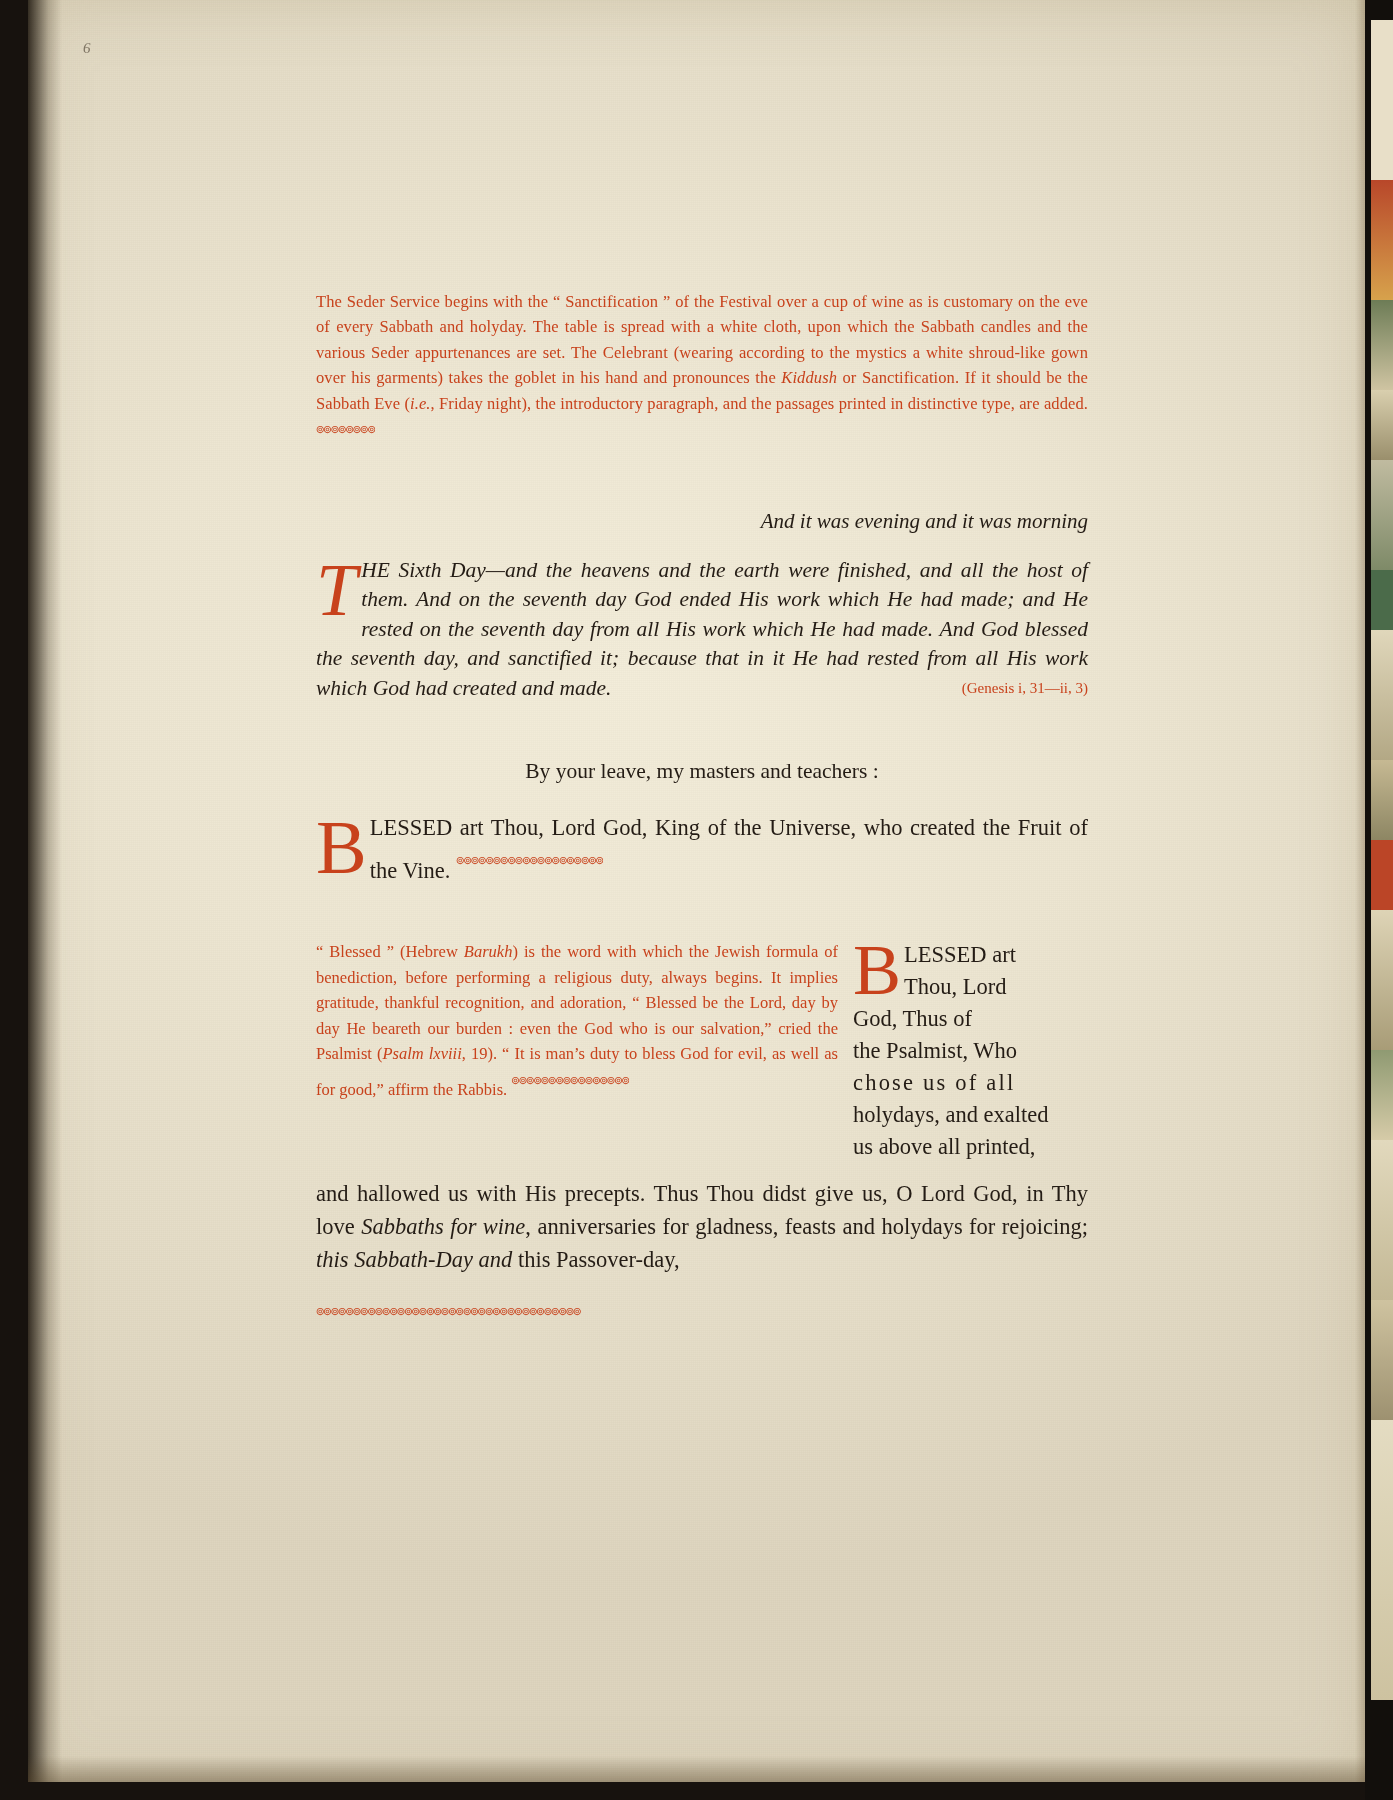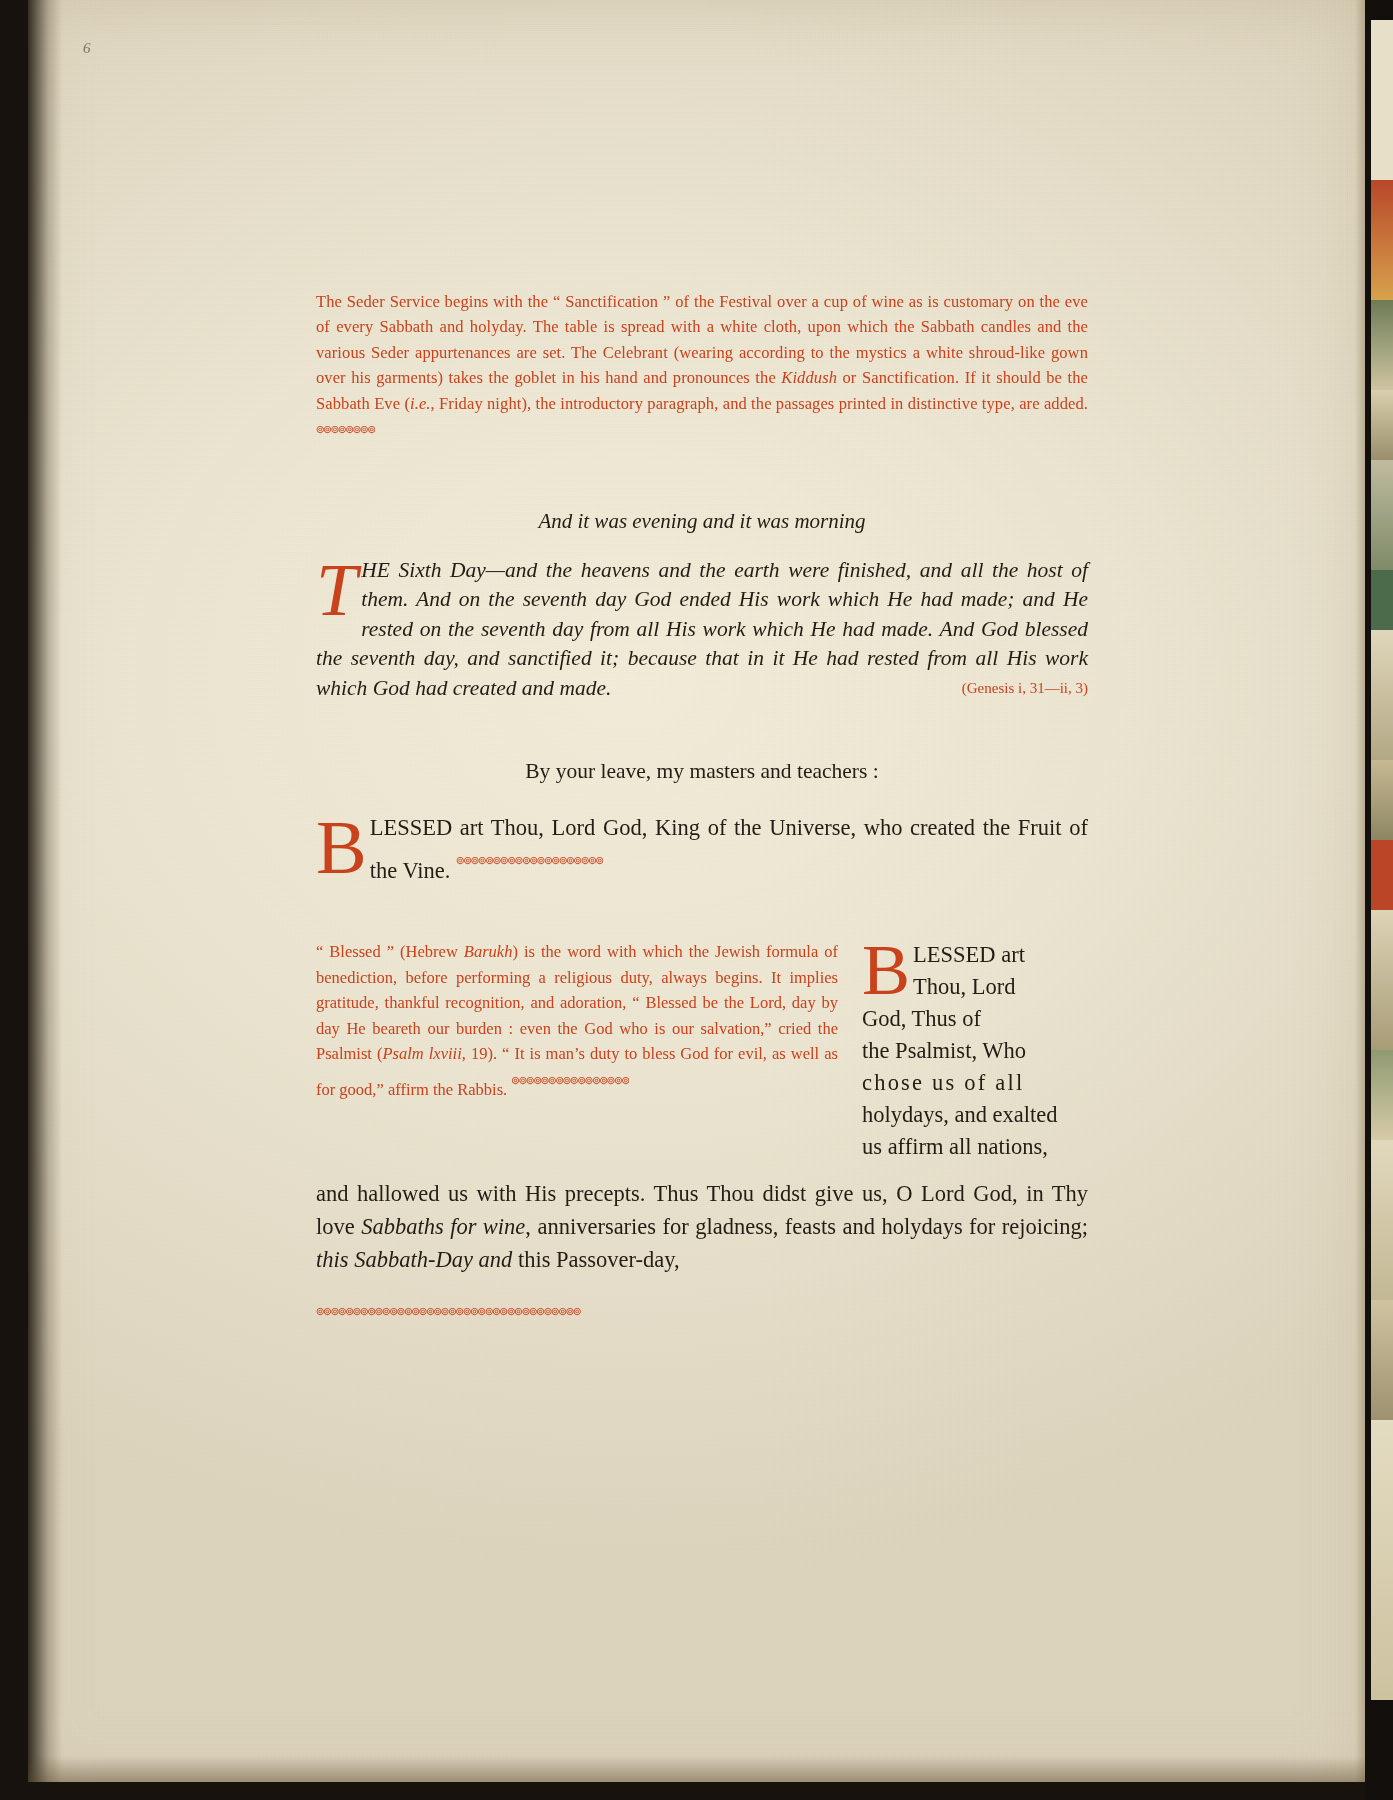--- a/index.html
+++ b/index.html
@@ -122,21 +122,21 @@
     color: #c8421c;
     letter-spacing: -1.2px;
     font-size: 14px;
     white-space: nowrap;
     overflow: hidden;
     display: block;
     width: 100%;
   }
 
   .verse-head {
-    text-align: center;
+    text-align: right;
     font-style: italic;
     font-size: 21px;
     color: #241c15;
     margin-top: 58px;
     margin-bottom: 9px;
     font-family: "Liberation Serif", serif;
   }
 
   .scripture {
     font-style: italic;
@@ -184,21 +184,21 @@
     font-size: 76px;
     line-height: 62px;
     margin: 4px 3px 0 0;
   }
 
   
   .twocol {
     margin-top: 52px;
     display: flex;
     align-items: flex-start;
-    gap: 24px;
+    gap: 15px;
   }
   .commentary {
     width: 522px;
     color: #c8421c;
     font-size: 16.5px;
     line-height: 25.5px;
     text-align: justify;
   }
   .commentary i { font-style: italic; }
 
@@ -260,21 +260,21 @@
         <div class="commentary"><span>“ Blessed ” (Hebrew </span><i>Barukh</i><span>) is the word with which the Jewish formula of benediction, before performing a religious duty, always begins.  It implies gratitude, thankful recognition, and adoration, “ Blessed be the Lord, day by day He beareth our burden : even the God who is our salvation,” cried the Psalmist (</span><i>Psalm lxviii</i><span>, 19).  “ It is man’s duty to bless God for evil, as well as for good,” affirm the Rabbis. </span><span class="ornament">๏๏๏๏๏๏๏๏๏๏๏๏๏๏๏๏</span></div>
 
         <div class="blessing2">
             <span class="dropcap-b2">B</span>
             <div>LESSED    art</div>
             <div>Thou,  Lord</div>
             <div>God, Thus of</div>
             <div>the Psalmist, Who</div>
             <div class="wide-space">chose us of all</div>
             <div>holydays, and exalted</div>
-            <div>us affirm all nations,</div>
+            <div>us above all printed,</div>
           </div>
 
       </div>
 
       <p class="blessing3"><span>and hallowed us with His precepts.  Thus Thou didst give us, O Lord God, in Thy love </span><i>Sabbaths for wine</i><span>, anniversaries for gladness, feasts and holydays for rejoicing; </span><i>this Sabbath-Day and</i><span> this Passover-day,</span></p>
 
       <div class="ornament-line rule-bottom">๏๏๏๏๏๏๏๏๏๏๏๏๏๏๏๏๏๏๏๏๏๏๏๏๏๏๏๏๏๏๏๏๏๏๏๏</div>
 
     </div>
   </div>

